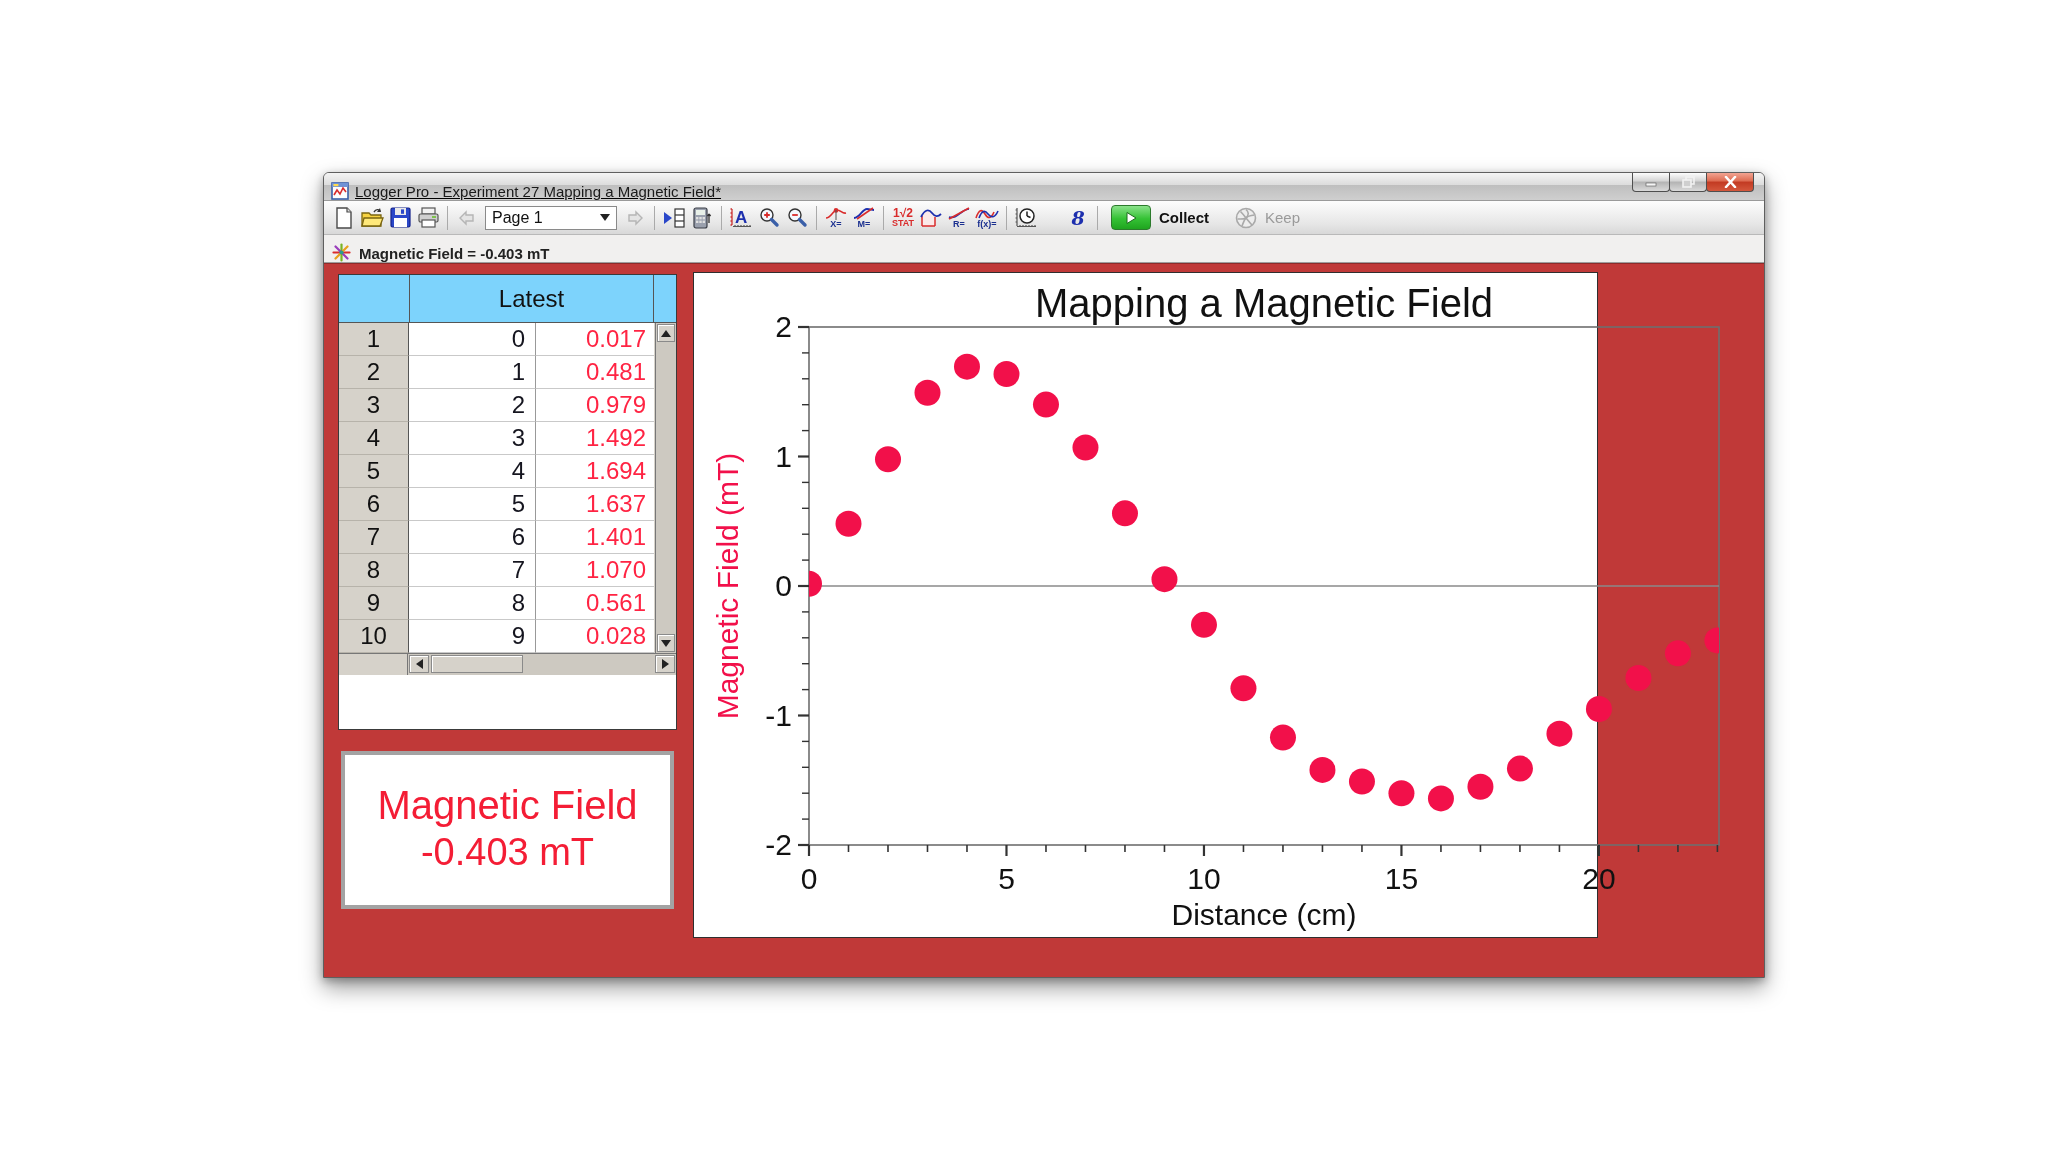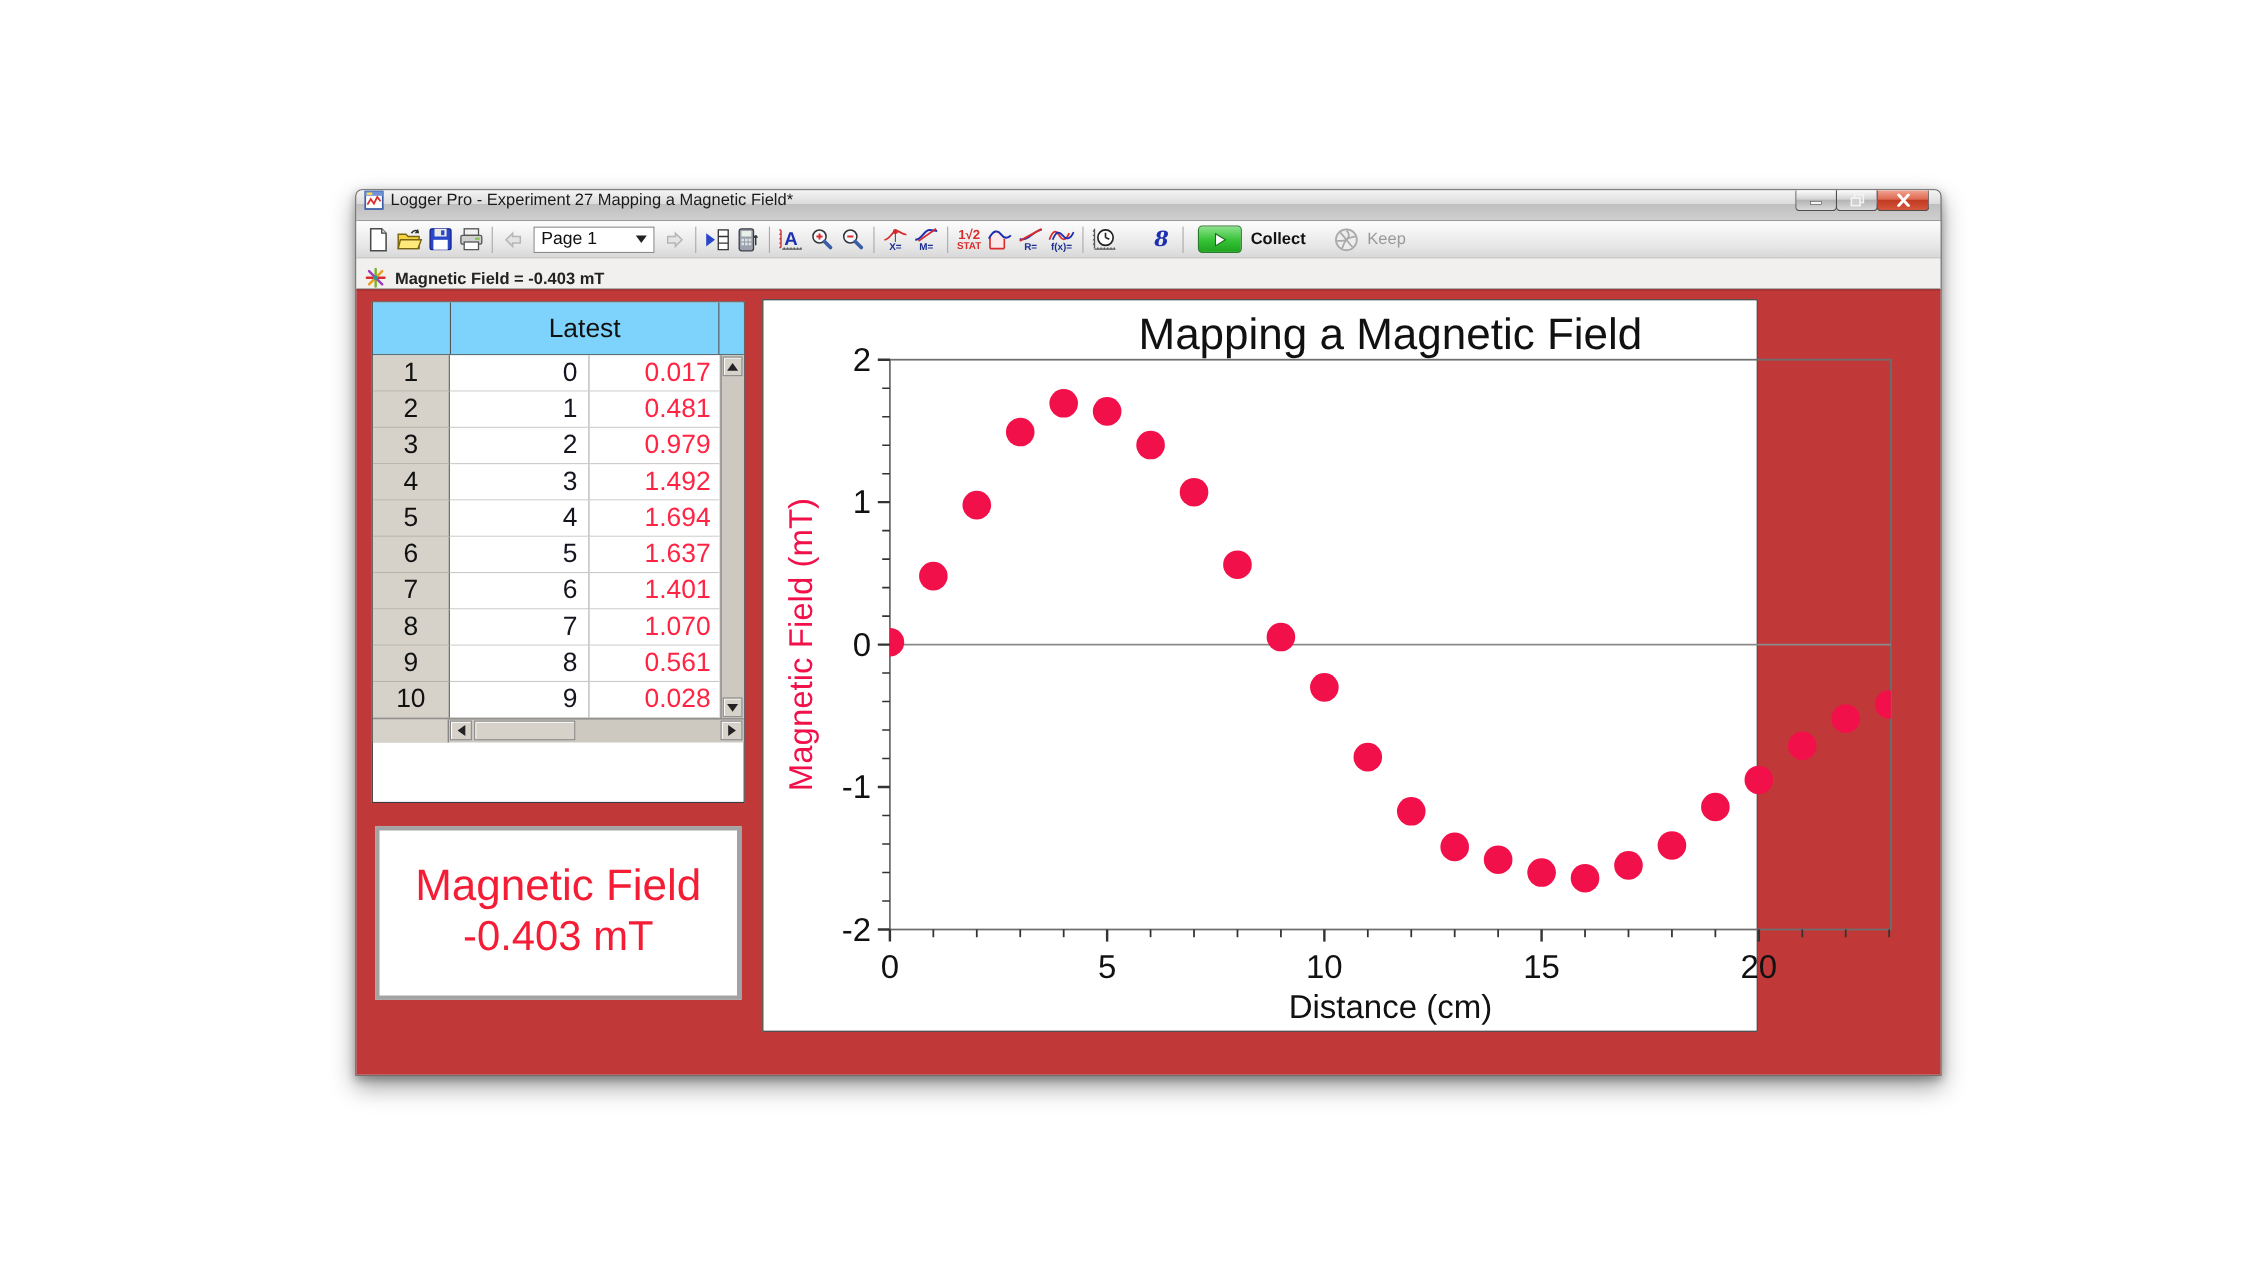--- a/index.html
+++ b/index.html
@@ -6,39 +6,39 @@
   html,body { width:2048px; height:1152px; background:#ffffff; font-family:"Liberation Sans", sans-serif; overflow:hidden; }
   .stage { position:relative; width:2048px; height:1152px; background:#fff; }
 
   
   .window { position:absolute; left:323px; top:172px; width:1442px; height:806px;
             border:1px solid #5f5f5f; border-radius:6px 6px 0 0;
             box-shadow:0 10px 22px rgba(0,0,0,.38), 0 3px 8px rgba(0,0,0,.28);
             display:flex; flex-direction:column; background:#ececec; }
   .titlebar { position:relative; height:28px; flex:0 0 28px; border-radius:5px 5px 0 0;
               background:linear-gradient(#f4f4f4, #dcdcdc 45%, #bfbfbf 46%, #cfcfcf);
-              display:flex; align-items:flex-start; padding-left:7px; border-bottom:1px solid #9a9a9a; }
+              display:flex; align-items:flex-end; padding-left:7px; border-bottom:1px solid #9a9a9a;text-decoration:underline; }
   .title-text { font-size:15px; color:#1a1a1a; margin-left:6px; white-space:nowrap; }
   .caption-buttons { position:absolute; right:10px; top:0; display:flex; }
   .cap-btn { height:19px; border:1px solid #4e4e4e; border-top:none; border-radius:0 0 4px 4px;
              display:flex; align-items:center; justify-content:center; margin-left:-1px;
              background:linear-gradient(#fdfdfd,#d3d3d3 45%,#b3b3b3 50%,#d9d9d9); }
   .cap-btn.min, .cap-btn.restore { width:38px; }
   .cap-btn.close { width:48px; background:linear-gradient(#f2a492,#dd6a50 45%,#c23a22 50%,#d4573c); }
   .cap-glyph { display:block; }
 
   .menubar { height:28px; flex:0 0 28px; background:linear-gradient(#f6f9fd,#e9eef7);
              border-bottom:1px solid #cfd6e2; display:flex; align-items:center; padding-left:8px; }
   .menu-item { font-size:15px; color:#111; padding:3px 10px; white-space:nowrap; }
 
   .toolbar { height:34px; flex:0 0 34px; background:linear-gradient(#fdfdfd,#e6e6e6 70%,#d8d8d8);
              border-bottom:1px solid #b9b9b9; display:flex; align-items:center; padding-left:6px; }
   .tb-btn { width:28px; height:28px; display:flex; align-items:center; justify-content:center; border-radius:3px; }
   .tb-sep { width:1px; height:24px; background:#aaa; margin:0 5px; }
-  .page-combo { height:24px; width:110px; background:#fff; border:1px solid #8a8a8a;
+  .page-combo { height:24px; width:132px; background:#fff; border:1px solid #8a8a8a;
                 display:flex; align-items:center; justify-content:space-between; padding:0 6px; margin:0 4px; }
   .page-combo .lbl { font-size:16px; color:#111; }
   .tb-txt-ico { display:flex; flex-direction:column; align-items:center; justify-content:center; line-height:1; }
   .tb-sub { font-size:9px; font-weight:bold; color:#1a2f8f; }
   .collect-btn { display:flex; align-items:center; margin:0 8px; }
   .collect-chip { width:40px; height:25px; border:1px solid #2c7a2c; border-radius:4px;
                   background:linear-gradient(#8ae28a,#35c235 55%,#1fa51f); display:flex; align-items:center; justify-content:center; }
   .collect-lbl { font-size:15px; font-weight:bold; color:#111; margin-left:8px; }
   .keep-btn { display:flex; align-items:center; margin-left:18px; }
   .keep-lbl { font-size:15px; color:#9a9a9a; margin-left:8px; }

